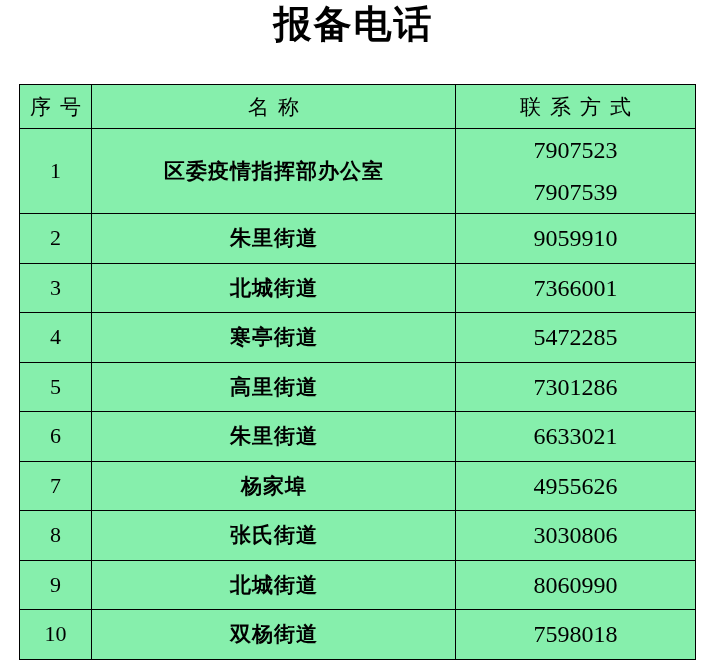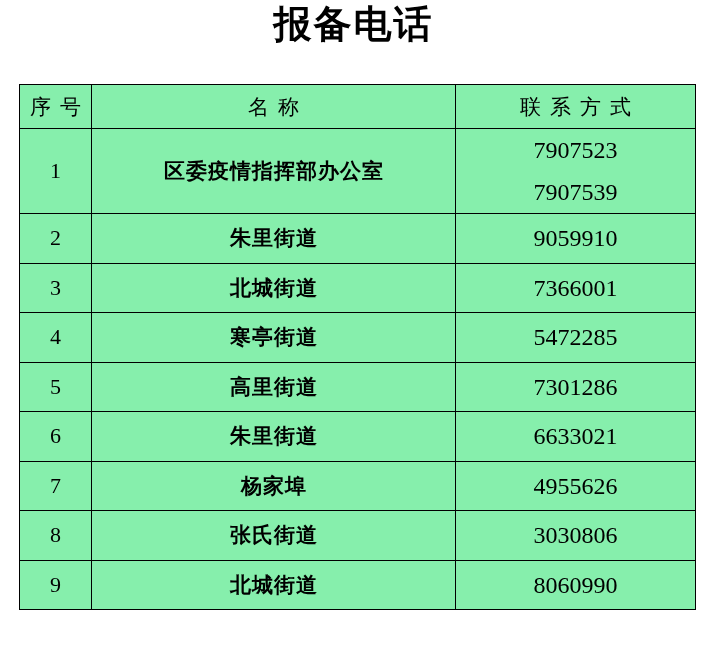--- a/index.html
+++ b/index.html
@@ -144,15 +144,22 @@
             <div class="phone-line">3030806</div>
           </td>
         </tr>
         <tr>
           <td class="cell-no">9</td>
           <td class="cell-name">北城街道</td>
           <td class="cell-contact">
             <div class="phone-line">8060990</div>
           </td>
         </tr>
+        <tr>
+          <td class="cell-no">10</td>
+          <td class="cell-name">双杨街道</td>
+          <td class="cell-contact">
+            <div class="phone-line">7598018</div>
+          </td>
+        </tr>
       </tbody>
   </table>
 </div>
 
 </body></html>

